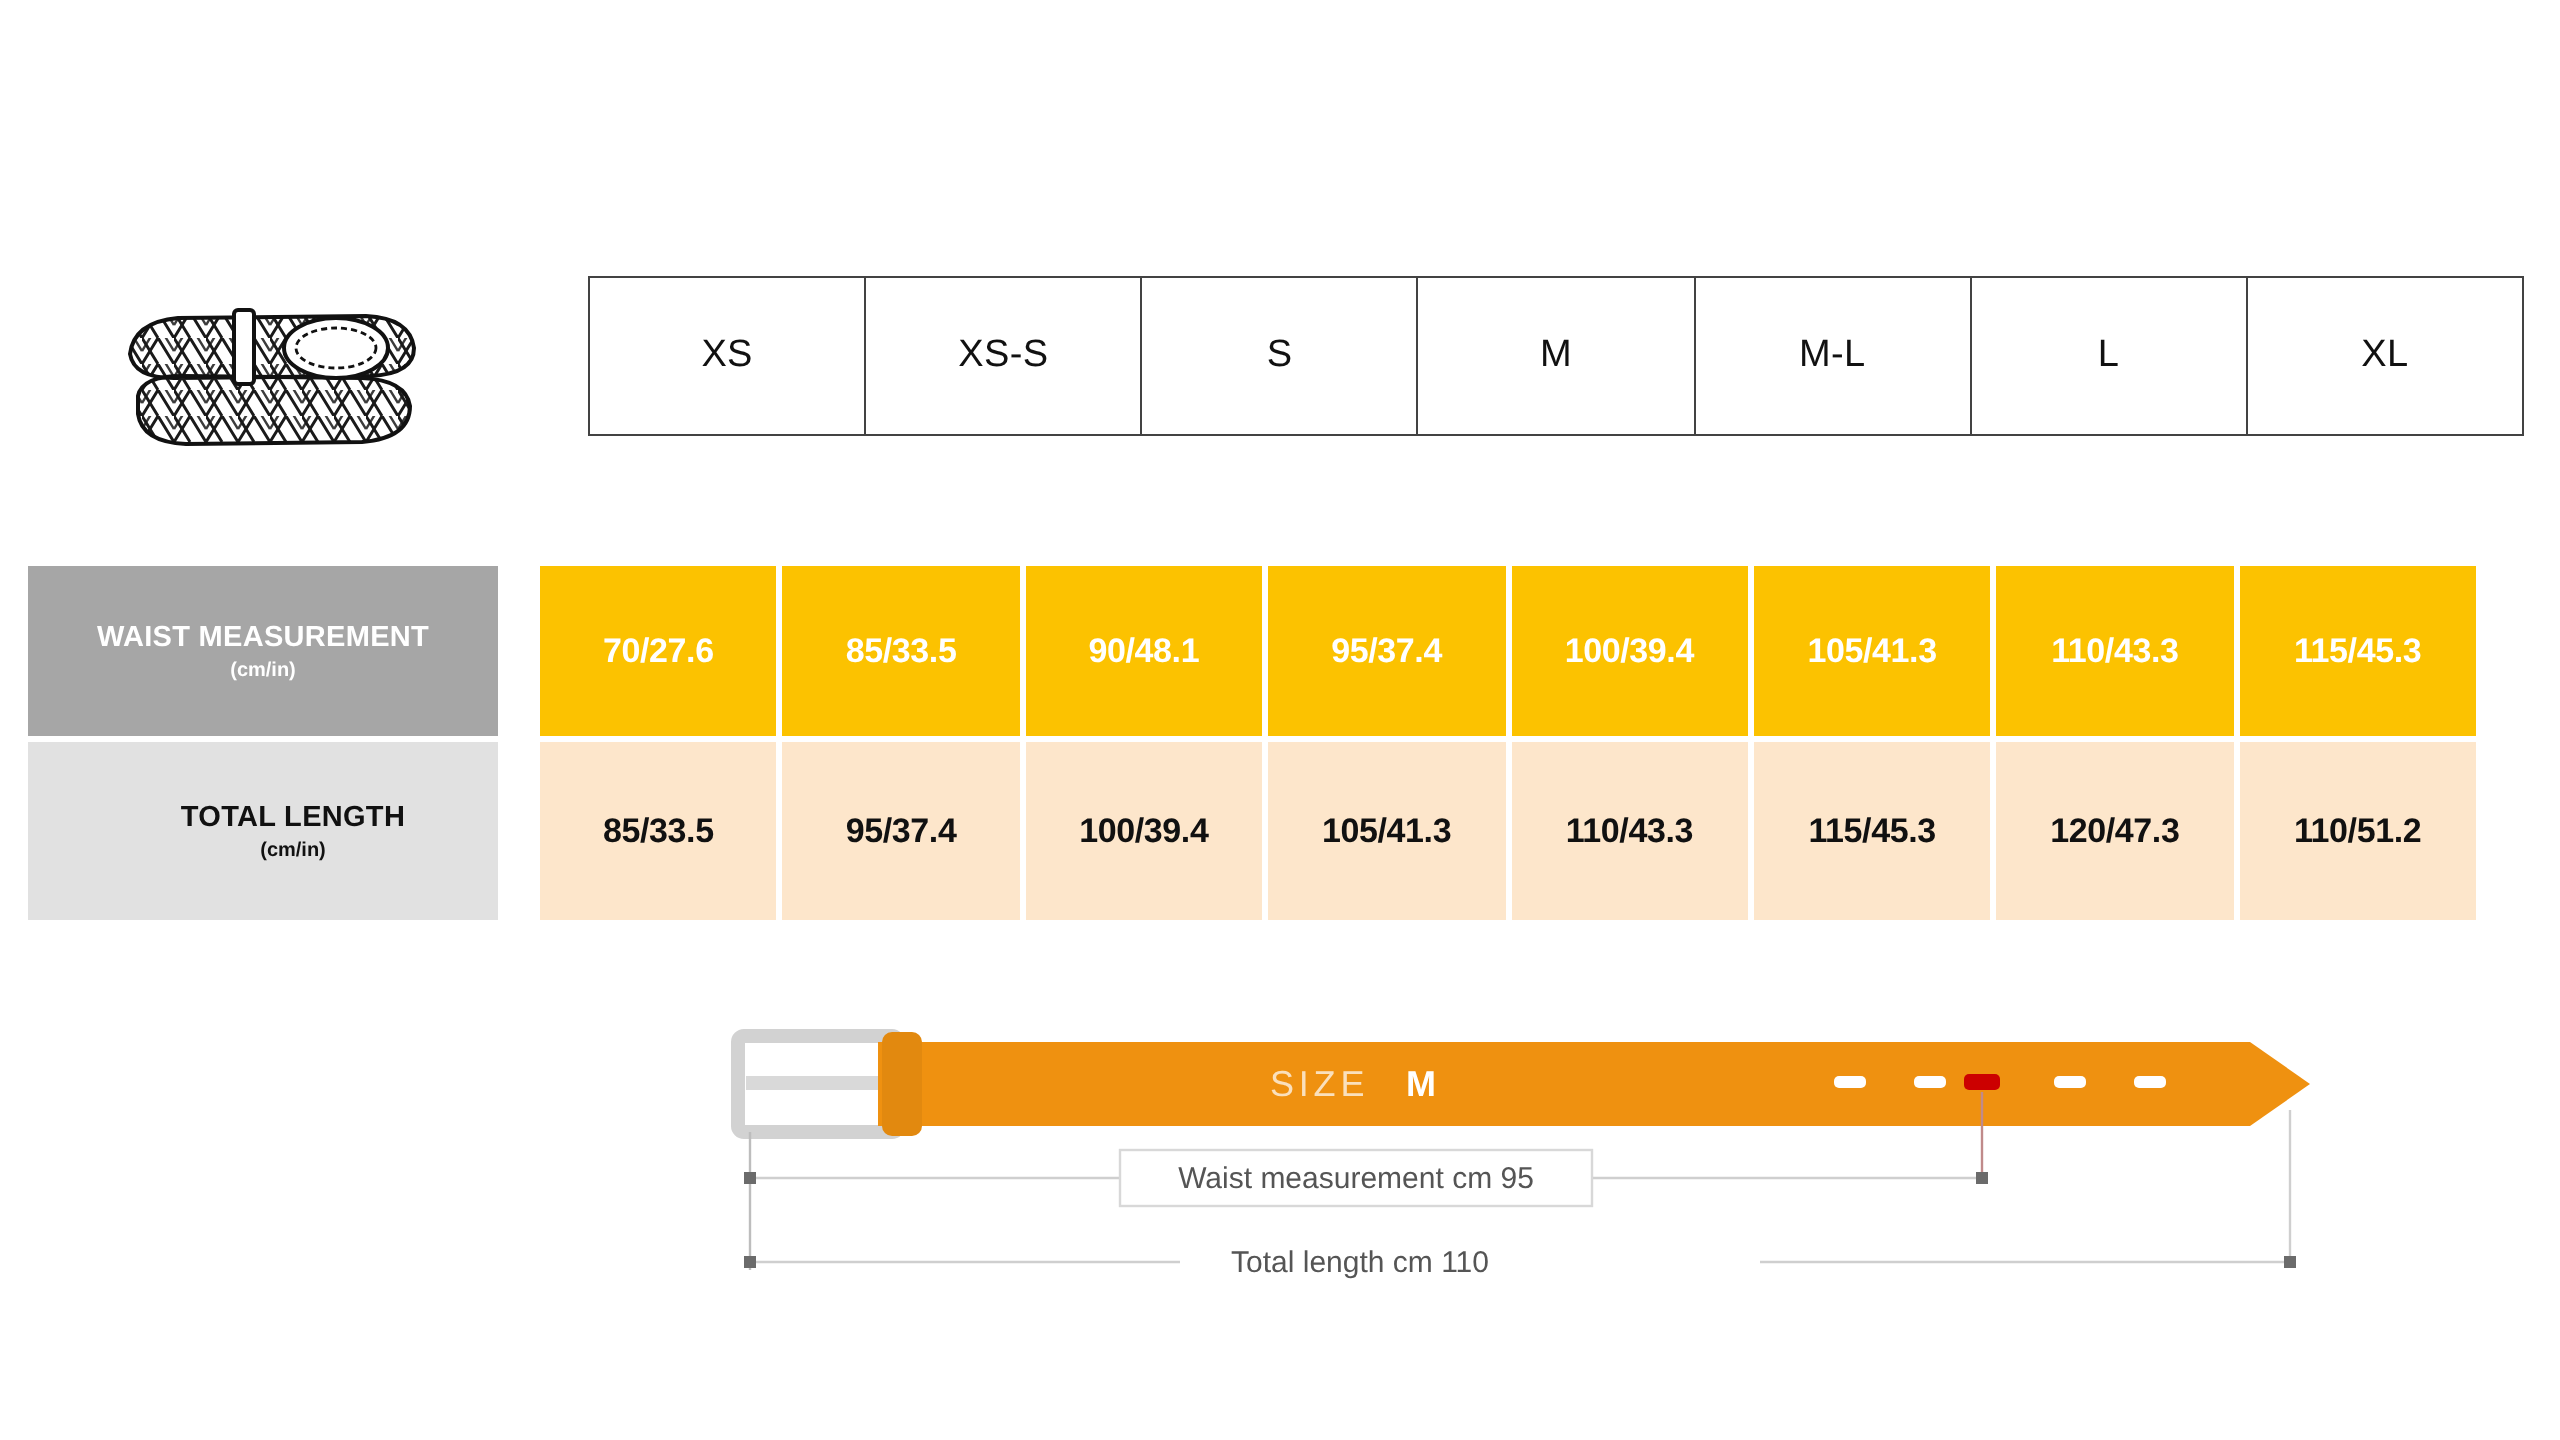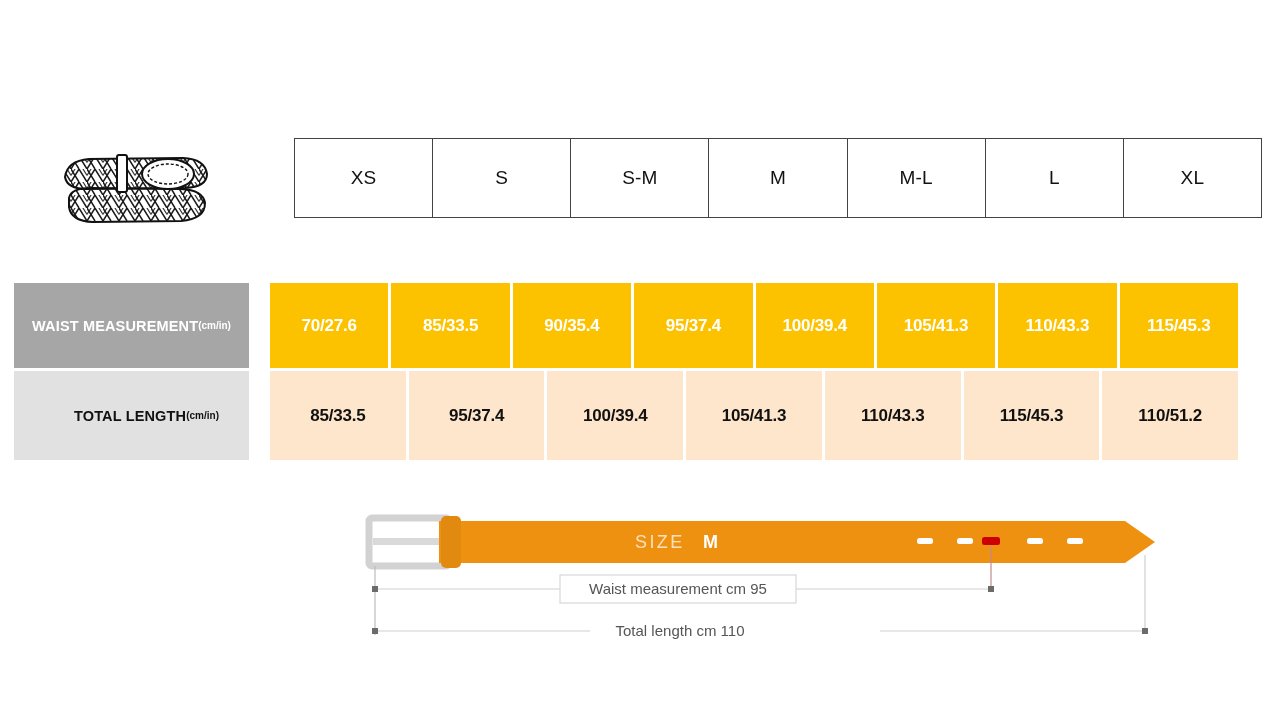--- a/index.html
+++ b/index.html
@@ -28,21 +28,21 @@
     flex: 1 1 0;
     border-right: 1.4px solid #434343;
     display: flex; align-items: center; justify-content: center;
     font-size: 19px; color: #111; background: #fff;
     letter-spacing: .2px;
   }
 
   
   .row-label {
     position: absolute; left: 14px; width: 235px;
-    display: flex; flex-direction: row;
+    display: flex; flex-direction: column;
     align-items: center; justify-content: center;
     text-align: center; line-height: 1.38;
   }
   .row-label .l1 { font-size: 14.5px; font-weight: bold; letter-spacing: .15px; }
   .row-label .l2 { font-size: 10px; font-weight: bold; }
 
   #waist-label { top: 283px; height: 85px; background: #a6a6a6; color: #ffffff; }
   #length-label { top: 371px; height: 89px; background: #e1e1e1; color: #111111; padding-left: 30px; }
 
   .value-row { position: absolute; left: 270px; width: 968px; display: flex; gap: 3px; border-radius: 22px; }
@@ -89,54 +89,55 @@
 
       <rect x="62" y="12" width="10" height="37" rx="2" fill="#fff" stroke="#111" stroke-width="2"></rect>
 
       <ellipse cx="113" cy="31" rx="26" ry="15" fill="#fff" stroke="#111" stroke-width="2"></ellipse>
       <ellipse cx="113" cy="31" rx="20" ry="10" fill="#fff" stroke="#111" stroke-width="1.4" stroke-dasharray="3 2"></ellipse>
     </svg>
   </div>
 
   <div id="size-header">
     <div class="hdr-cell">XS</div>
+    <div class="hdr-cell">XS-S</div>
     <div class="hdr-cell">S</div>
-    <div class="hdr-cell">S-M</div>
     <div class="hdr-cell">M</div>
     <div class="hdr-cell">M-L</div>
     <div class="hdr-cell">L</div>
     <div class="hdr-cell">XL</div>
   </div>
 
   <div class="row-label" id="waist-label" style="background: rgb(166, 166, 166); color: rgb(255, 255, 255);">
     <span class="l1">WAIST MEASUREMENT</span>
     <span class="l2">(cm/in)</span>
   </div>
   <div class="value-row" id="waist-values">
     <div class="val-cell" style="background: rgb(252, 194, 0); color: rgb(255, 255, 255);">70/27.6</div>
     <div class="val-cell" style="background: rgb(252, 194, 0); color: rgb(255, 255, 255);">85/33.5</div>
-    <div class="val-cell" style="background: rgb(252, 194, 0); color: rgb(255, 255, 255);">90/35.4</div>
+    <div class="val-cell" style="background: rgb(252, 194, 0); color: rgb(255, 255, 255);">90/48.1</div>
     <div class="val-cell" style="background: rgb(252, 194, 0); color: rgb(255, 255, 255);">95/37.4</div>
     <div class="val-cell" style="background: rgb(252, 194, 0); color: rgb(255, 255, 255);">100/39.4</div>
     <div class="val-cell" style="background: rgb(252, 194, 0); color: rgb(255, 255, 255);">105/41.3</div>
     <div class="val-cell" style="background: rgb(252, 194, 0); color: rgb(255, 255, 255);">110/43.3</div>
     <div class="val-cell" style="background: rgb(252, 194, 0); color: rgb(255, 255, 255);">115/45.3</div>
   </div>
 
   <div class="row-label" id="length-label" style="background: rgb(225, 225, 225); color: rgb(17, 17, 17);">
     <span class="l1">TOTAL LENGTH</span>
     <span class="l2">(cm/in)</span>
   </div>
   <div class="value-row" id="length-values">
     <div class="val-cell" style="background: rgb(253, 230, 203); color: rgb(17, 17, 17);">85/33.5</div>
     <div class="val-cell" style="background: rgb(253, 230, 203); color: rgb(17, 17, 17);">95/37.4</div>
     <div class="val-cell" style="background: rgb(253, 230, 203); color: rgb(17, 17, 17);">100/39.4</div>
     <div class="val-cell" style="background: rgb(253, 230, 203); color: rgb(17, 17, 17);">105/41.3</div>
     <div class="val-cell" style="background: rgb(253, 230, 203); color: rgb(17, 17, 17);">110/43.3</div>
     <div class="val-cell" style="background: rgb(253, 230, 203); color: rgb(17, 17, 17);">115/45.3</div>
+    <div class="val-cell" style="background: rgb(253, 230, 203); color: rgb(17, 17, 17);">120/47.3</div>
     <div class="val-cell" style="background: rgb(253, 230, 203); color: rgb(17, 17, 17);">110/51.2</div>
   </div>
 
   <div id="belt-diagram">
     <svg id="belt-svg" viewBox="0 0 800 160" aria-hidden="true">
 
       <g>
         <rect x="14" y="18" width="80" height="48" rx="3" fill="#ffffff" stroke="#d2d2d2" stroke-width="7"></rect>
         <rect x="18" y="38" width="72" height="7" fill="#d9d9d9"></rect>
       </g>

